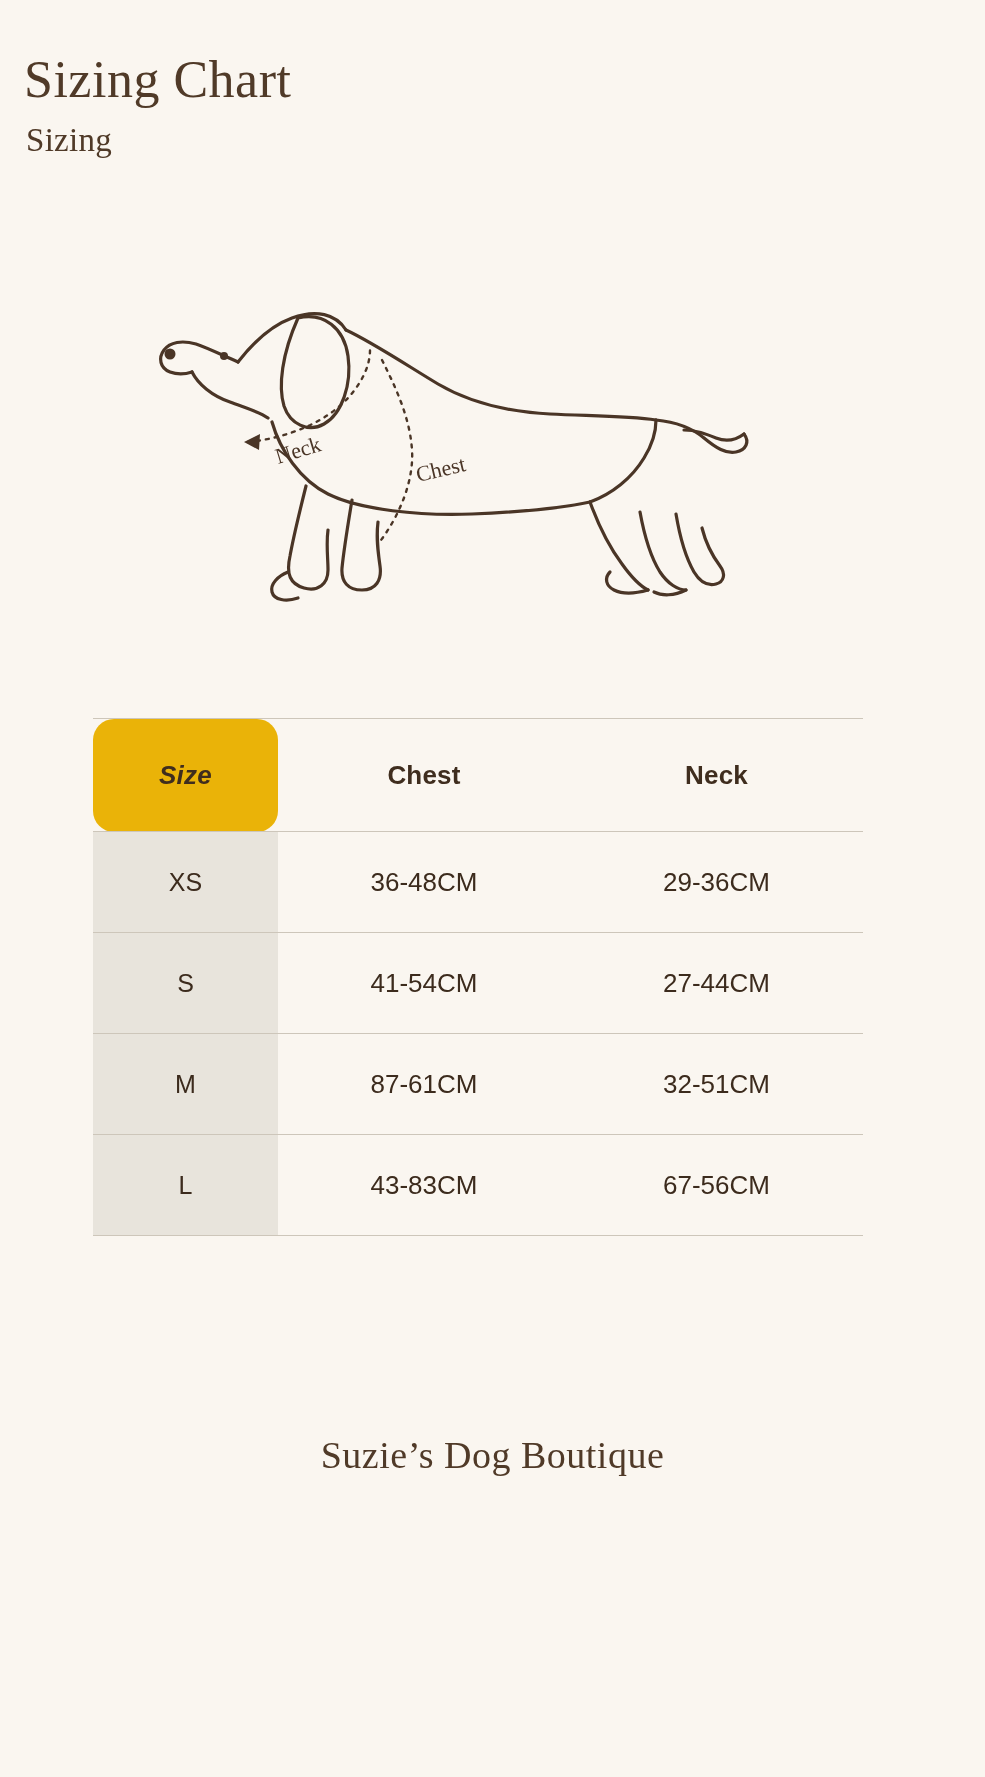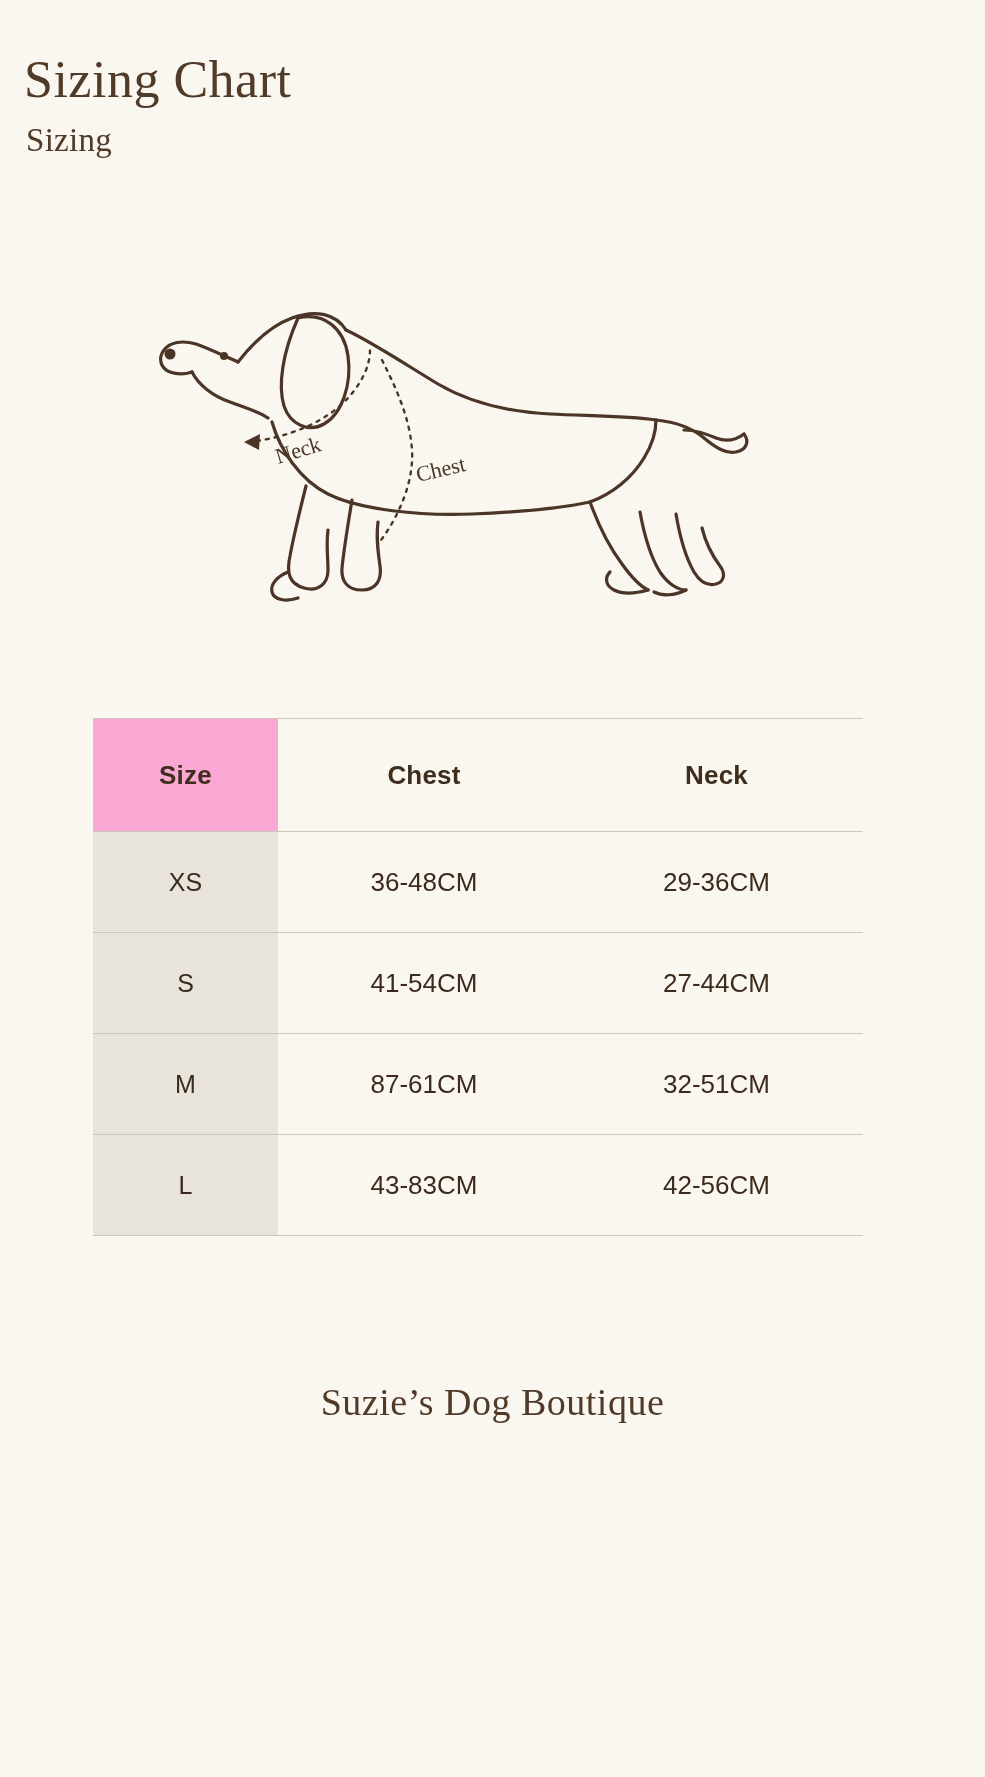--- a/index.html
+++ b/index.html
@@ -91,40 +91,42 @@
     vertical-align: middle;
   }
   table.sizing thead th {
     height: 112px;
     font-size: 26px;
     font-weight: bold;
     color: #3f2d1e;
     letter-spacing: 0.2px;
   }
   table.sizing thead th.size-head {
-    background: #f9a8d4;
+    font-style: italic;
+    background: #eab308;
+    border-radius: 21px;
   }
   table.sizing tbody td {
     font-size: 26px;
     color: #3c2b1d;
     font-weight: 400;
   }
   table.sizing tbody td.size-cell {
     background: #e8e4dc;
     font-size: 25px;
   }
   table.sizing tr td:first-child,
   table.sizing tr th:first-child { border-right: none; }
 
   
   .footer {
     position: absolute;
     left: 0;
     right: 0;
-    top: 1380px;
+    top: 1433px;
     text-align: center;
     font-family: "Liberation Serif", serif;
     font-size: 38px;
     color: #503a28;
     letter-spacing: 0.5px;
   }
 </style>
 </head>
 <body>
 
@@ -215,21 +217,21 @@
           <td>27-44CM</td>
         </tr>
         <tr>
           <td class="size-cell">M</td>
           <td>87-61CM</td>
           <td>32-51CM</td>
         </tr>
         <tr>
           <td class="size-cell">L</td>
           <td>43-83CM</td>
-          <td>42-56CM</td>
+          <td>67-56CM</td>
         </tr>
       </tbody>
     </table>
   </div>
 
   <div class="footer">Suzie’s Dog Boutique</div>
 
 </div>
 
 </body></html>

